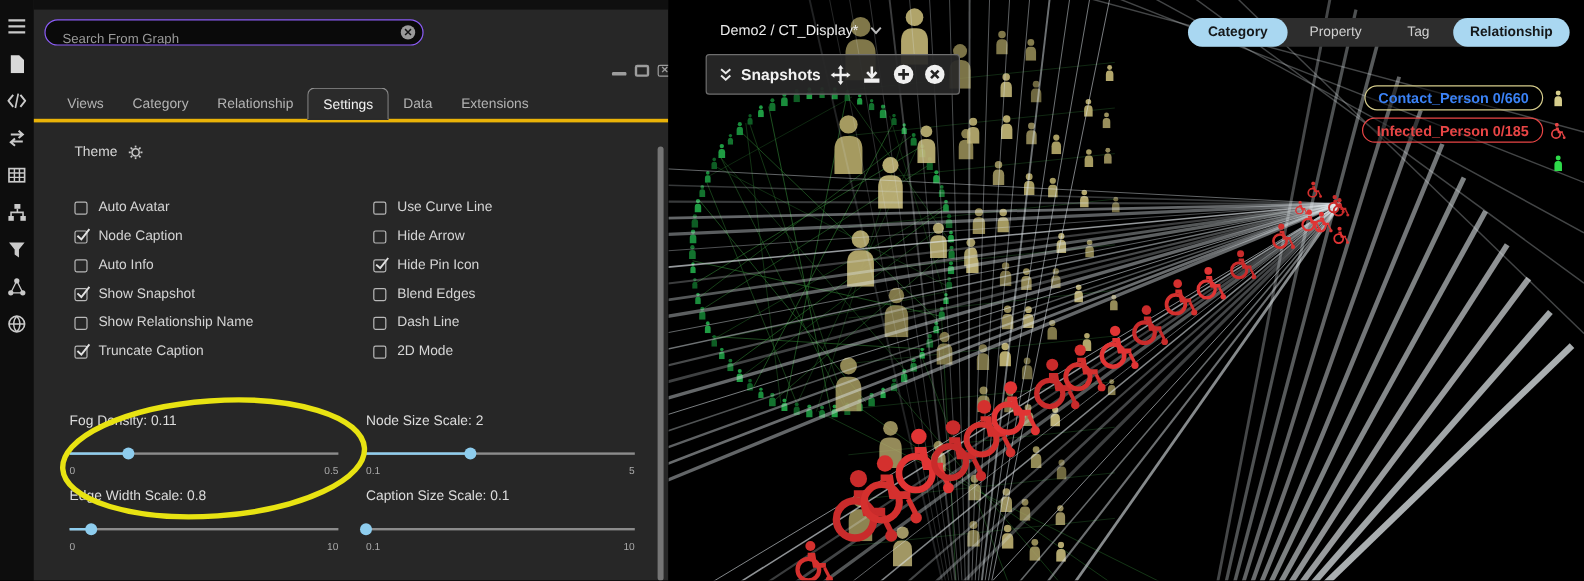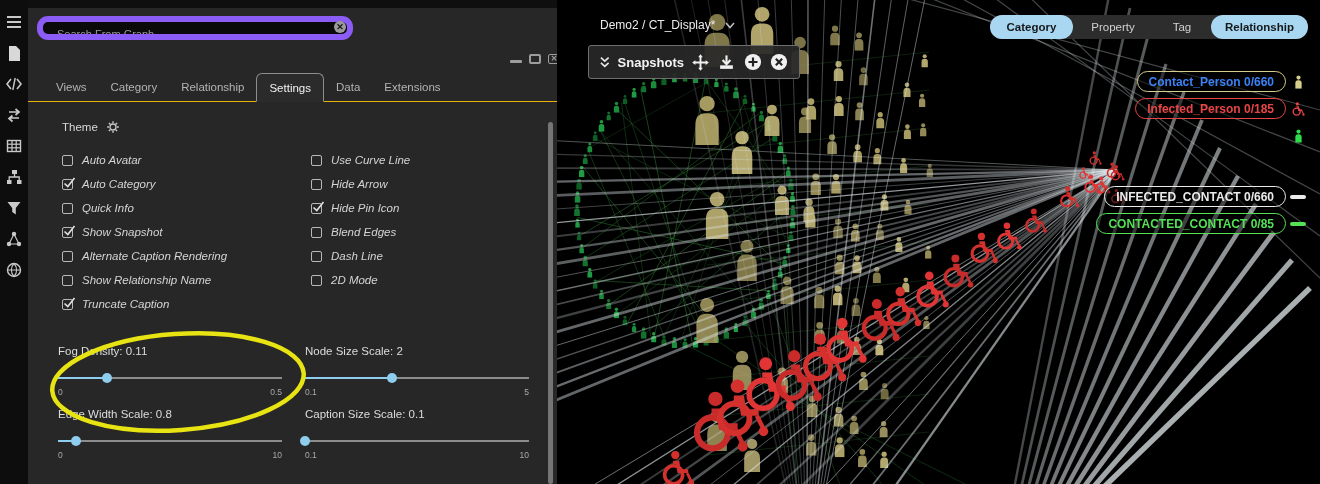--- a/index.html
+++ b/index.html
@@ -10,37 +10,37 @@
   
   #rail { width:28px; height:100%; background:#0d0d0d; display:flex; flex-direction:column; align-items:center; padding-top:14px; gap:15px; flex:0 0 28px; }
   .rail-icon { width:17px; height:16px; display:flex; align-items:center; justify-content:center; color:#c9c9c9; cursor:pointer; }
   .rail-icon svg { display:block; }
 
   
   #panel { position:relative; width:529px; height:100%; background:#272727; flex:0 0 529px; overflow:hidden; }
   #panel-topstrip { position:absolute; top:0; left:0; right:0; height:8px; background:#0f0f0f; }
 
   #searchwrap { position:absolute; top:16px; left:9px; width:316px; height:22px; }
-  #search-input { width:100%; height:100%; background:#0a0a0a; border:6px solid #8b5cf6; border-radius:11px; color:#c5c5c5; font-size:11px; padding:12px 26px 0 14px; outline:none; font-family:"Liberation Sans",sans-serif; }
+  #search-input { width:100%; height:100%; background:#0a0a0a; border:1px solid #8b5cf6; border-radius:11px; color:#c5c5c5; font-size:11px; padding:12px 26px 0 14px; outline:none; font-family:"Liberation Sans",sans-serif; }
   #search-input::placeholder { color:#9b9b9b; }
   #search-clear { position:absolute; right:7px; top:5px; width:12px; height:12px; border-radius:50%; background:#9a9a9a; color:#151515; font-size:9px; line-height:12px; text-align:center; font-weight:bold; cursor:pointer; }
 
   #winctrls { position:absolute; top:52px; left:482px; display:flex; gap:7px; align-items:center; height:13px; }
   .wc-btn { cursor:pointer; display:flex; align-items:flex-end; }
   .wc-min { width:12px; height:3px; background:#9d9d9d; border-radius:1px; margin-top:6px; }
   .wc-max { width:12px; height:10px; border:2px solid #9d9d9d; border-radius:2px; }
   .wc-close { width:12px; height:10px; border:1.5px solid #9d9d9d; border-radius:2px; color:#9d9d9d; font-size:8px; line-height:7px; text-align:center; font-weight:bold; }
 
-  #tabbar { position:absolute; top:73px; left:0; width:100%; height:29px; border-bottom:1px solid #eab308; display:flex; padding-left:16px; }
+  #tabbar { position:absolute; top:73px; left:0; width:100%; height:29px; border-bottom:3px solid #eab308; display:flex; padding-left:16px; }
   .tab { position:relative; padding:0 12px; line-height:28px; font-size:11.5px; color:#b3b3b3; cursor:pointer; white-space:nowrap; }
   .tab.active { color:#f2f2f2; background:#2b2b2b; border:1px solid #8e8e8e; border-bottom:1px solid #2b2b2b; border-radius:6px 6px 0 0; margin-bottom:-1px; z-index:2; }
 
   #theme-row { position:absolute; left:34px; top:121px; display:flex; align-items:center; gap:9px; color:#d9d9d9; font-size:11.5px; }
 
-  .cb-col { position:absolute; top:148px;font-style:italic; }
+  .cb-col { position:absolute; top:161px; }
   #cb-left { left:34px; }
   #cb-right { left:283px; }
   .cb-row { height:24px; display:flex; align-items:center; gap:9px; cursor:pointer; }
   .cb-box { position:relative; width:11px; height:11px; border:1px solid #b8b8b8; border-radius:2px; flex:0 0 11px; }
   .cb-box svg { position:absolute; left:0px; top:-3px; overflow:visible; }
   .cb-label { font-size:11.5px; color:#d4d4d4; white-space:nowrap; }
 
   .slider-block { position:absolute; width:224px; }
   .slider-label { font-size:11.5px; color:#dcdcdc; height:14px; white-space:nowrap; }
   .slider-track-wrap { position:relative; height:12px; margin-top:13px; cursor:pointer; }
@@ -211,37 +211,33 @@
         <div class="cb-row">
           <div class="cb-box"></div>
           <div class="cb-label">Auto Avatar</div>
         </div>
         <div class="cb-row">
           <div class="cb-box">
             <svg width="13" height="12" viewBox="0 0 13 12">
               <polyline points="1.5,6.5 4.8,9.5 11.5,1" fill="none" stroke="#e2e2e2" stroke-width="1.6"></polyline>
             </svg>
           </div>
-          <div class="cb-label">Auto Category</div>
-        </div>
-        <div class="cb-row">
-          <div class="cb-box"></div>
-          <div class="cb-label">Quick Info</div>
+          <div class="cb-label">Node Caption</div>
+        </div>
+        <div class="cb-row">
+          <div class="cb-box"></div>
+          <div class="cb-label">Auto Info</div>
         </div>
         <div class="cb-row">
           <div class="cb-box">
             <svg width="13" height="12" viewBox="0 0 13 12">
               <polyline points="1.5,6.5 4.8,9.5 11.5,1" fill="none" stroke="#e2e2e2" stroke-width="1.6"></polyline>
             </svg>
           </div>
           <div class="cb-label">Show Snapshot</div>
-        </div>
-        <div class="cb-row">
-          <div class="cb-box"></div>
-          <div class="cb-label">Alternate Caption Rendering</div>
         </div>
         <div class="cb-row">
           <div class="cb-box"></div>
           <div class="cb-label">Show Relationship Name</div>
         </div>
         <div class="cb-row">
           <div class="cb-box">
             <svg width="13" height="12" viewBox="0 0 13 12">
               <polyline points="1.5,6.5 4.8,9.5 11.5,1" fill="none" stroke="#e2e2e2" stroke-width="1.6"></polyline>
             </svg>
@@ -669,29 +665,15 @@
           </div>
         </div>
         <div class="lg-row">
           <div class="lg-icon">
             <svg width="9" height="14" viewBox="0 0 20 30" style="color:#2edb4a">
               <use href="#pp"></use>
             </svg>
           </div>
         </div>
       </div>
-    <div id="legend-edges" class="legend-col">
-        <div class="lg-row">
-          <div class="lg-pill" style="border: 1.5px solid rgb(235, 235, 235); color: rgb(235, 235, 235);">INFECTED_CONTACT 0/660</div>
-          <div class="lg-icon">
-            <div class="lg-dash" style="background: rgb(235, 235, 235);"></div>
-          </div>
-        </div>
-        <div class="lg-row">
-          <div class="lg-pill" style="border: 1.5px solid rgb(85, 224, 85); color: rgb(85, 224, 85);">CONTACTED_CONTACT 0/85</div>
-          <div class="lg-icon">
-            <div class="lg-dash" style="background: rgb(85, 224, 85);"></div>
-          </div>
-        </div>
-      </div>
   </div>
 
 </div>
 
 </body></html>

